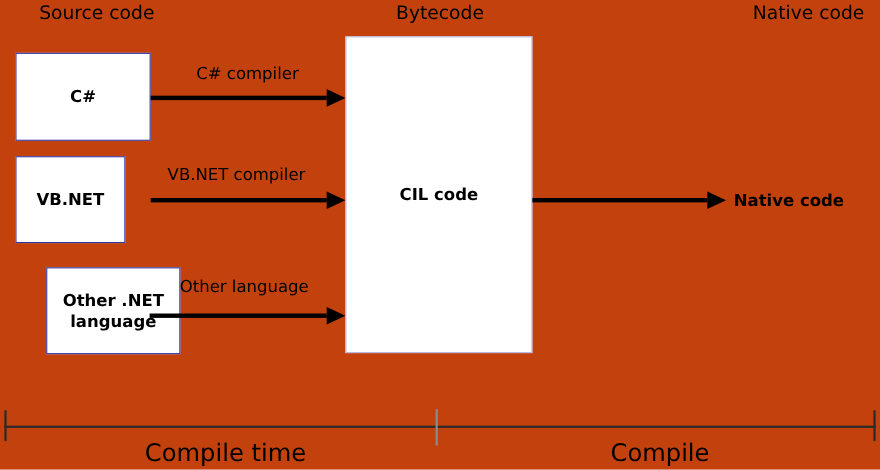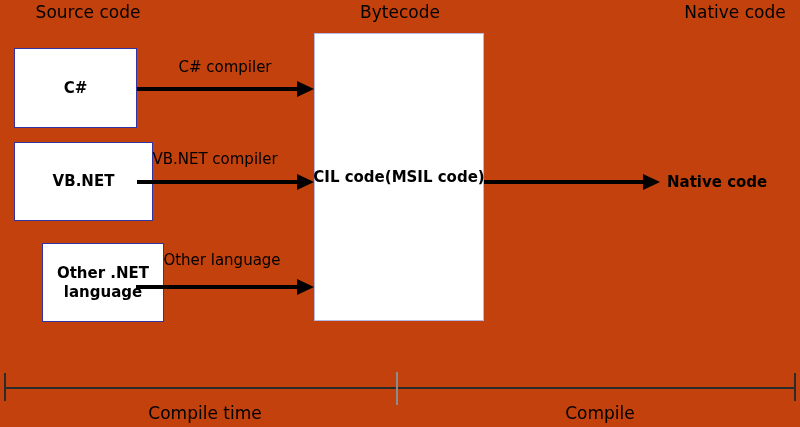--- a/index.html
+++ b/index.html
@@ -105,52 +105,51 @@
   .tick {
     position: absolute;
     width: 1.8px;
     background: #2b2b2b;
   }
   .tick.gray {
     background: #8c8c8c;
   }
   .phaselbl {
     position: absolute;
-    font-size: 17px;
+    font-size: 22px;
     line-height: 20px;
     color: #000000;
     white-space: nowrap;
     text-align: center;
   }
 </style>
 </head>
 <body>
 
 <div id="canvas">
 
   <div class="hdr" style="left:8px; top:2px; width:160px;">Source code</div>
   <div class="hdr" style="left:320px; top:2px; width:160px;">Bytecode</div>
   <div class="hdr" style="left:655px; top:2px; width:160px;">Native code</div>
 
   <div class="srcbox" style="left:14px; top:48px; width:123px; height:80px;">
     <span class="lbl">C#</span>
   </div>
 
-  <div class="srcbox" style="left:14px; top:142px; width:139px; height:79px;">
+  <div class="srcbox" style="left:14px; top:142px; width:100px; height:79px;">
     <span class="lbl">VB.NET</span>
   </div>
 
   <div class="srcbox" style="left:14px; top:243px; width:122px; height:79px;margin-left:28px;">
     <span class="lbl">Other .NET
 language</span>
   </div>
 
   <div class="cilbox" style="left:314px; top:33px; width:170px; height:288px;">
     <span class="l1">CIL code</span>
-    <span class="l2">(MSIL code)</span>
   </div>
 
   <div class="arrowlbl" style="left:100px; top:58px; width:250px;">C# compiler</div>
   <div class="arrow" style="left:137px; top:89px; width:177px;">
     <div class="shaft" style="width:160px;"></div>
     <div class="head" style="left:160px;"></div>
   </div>
 
   <div class="arrowlbl" style="left:90px; top:150px; width:250px;">VB.NET compiler</div>
   <div class="arrow" style="left:137px; top:182px; width:177px;">

